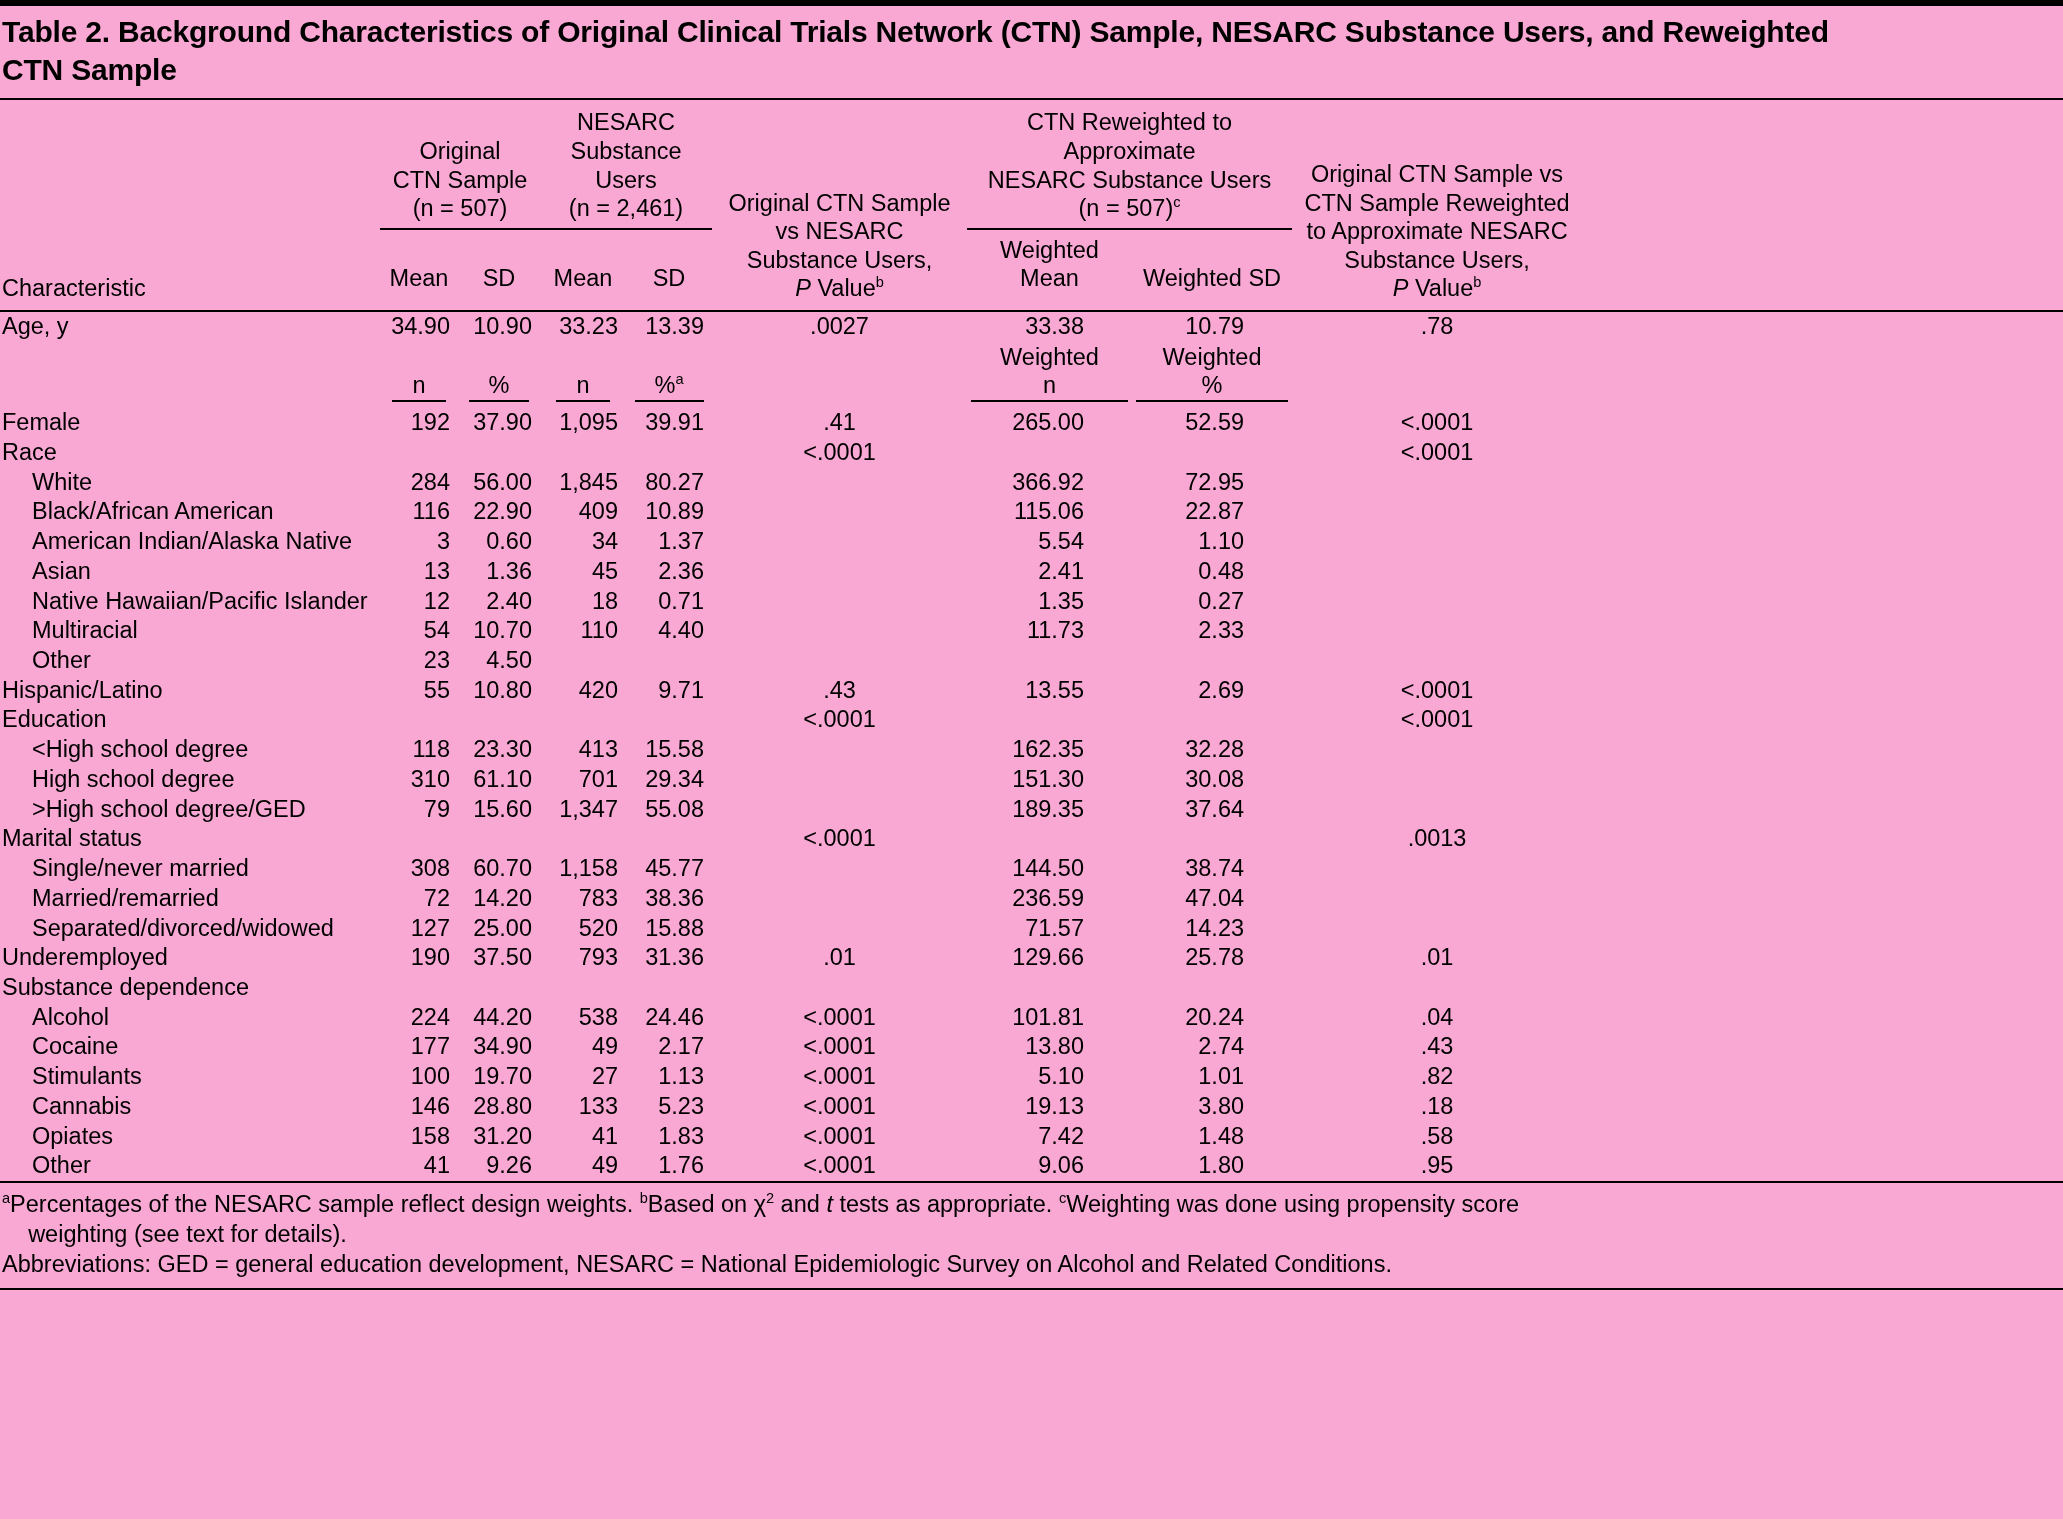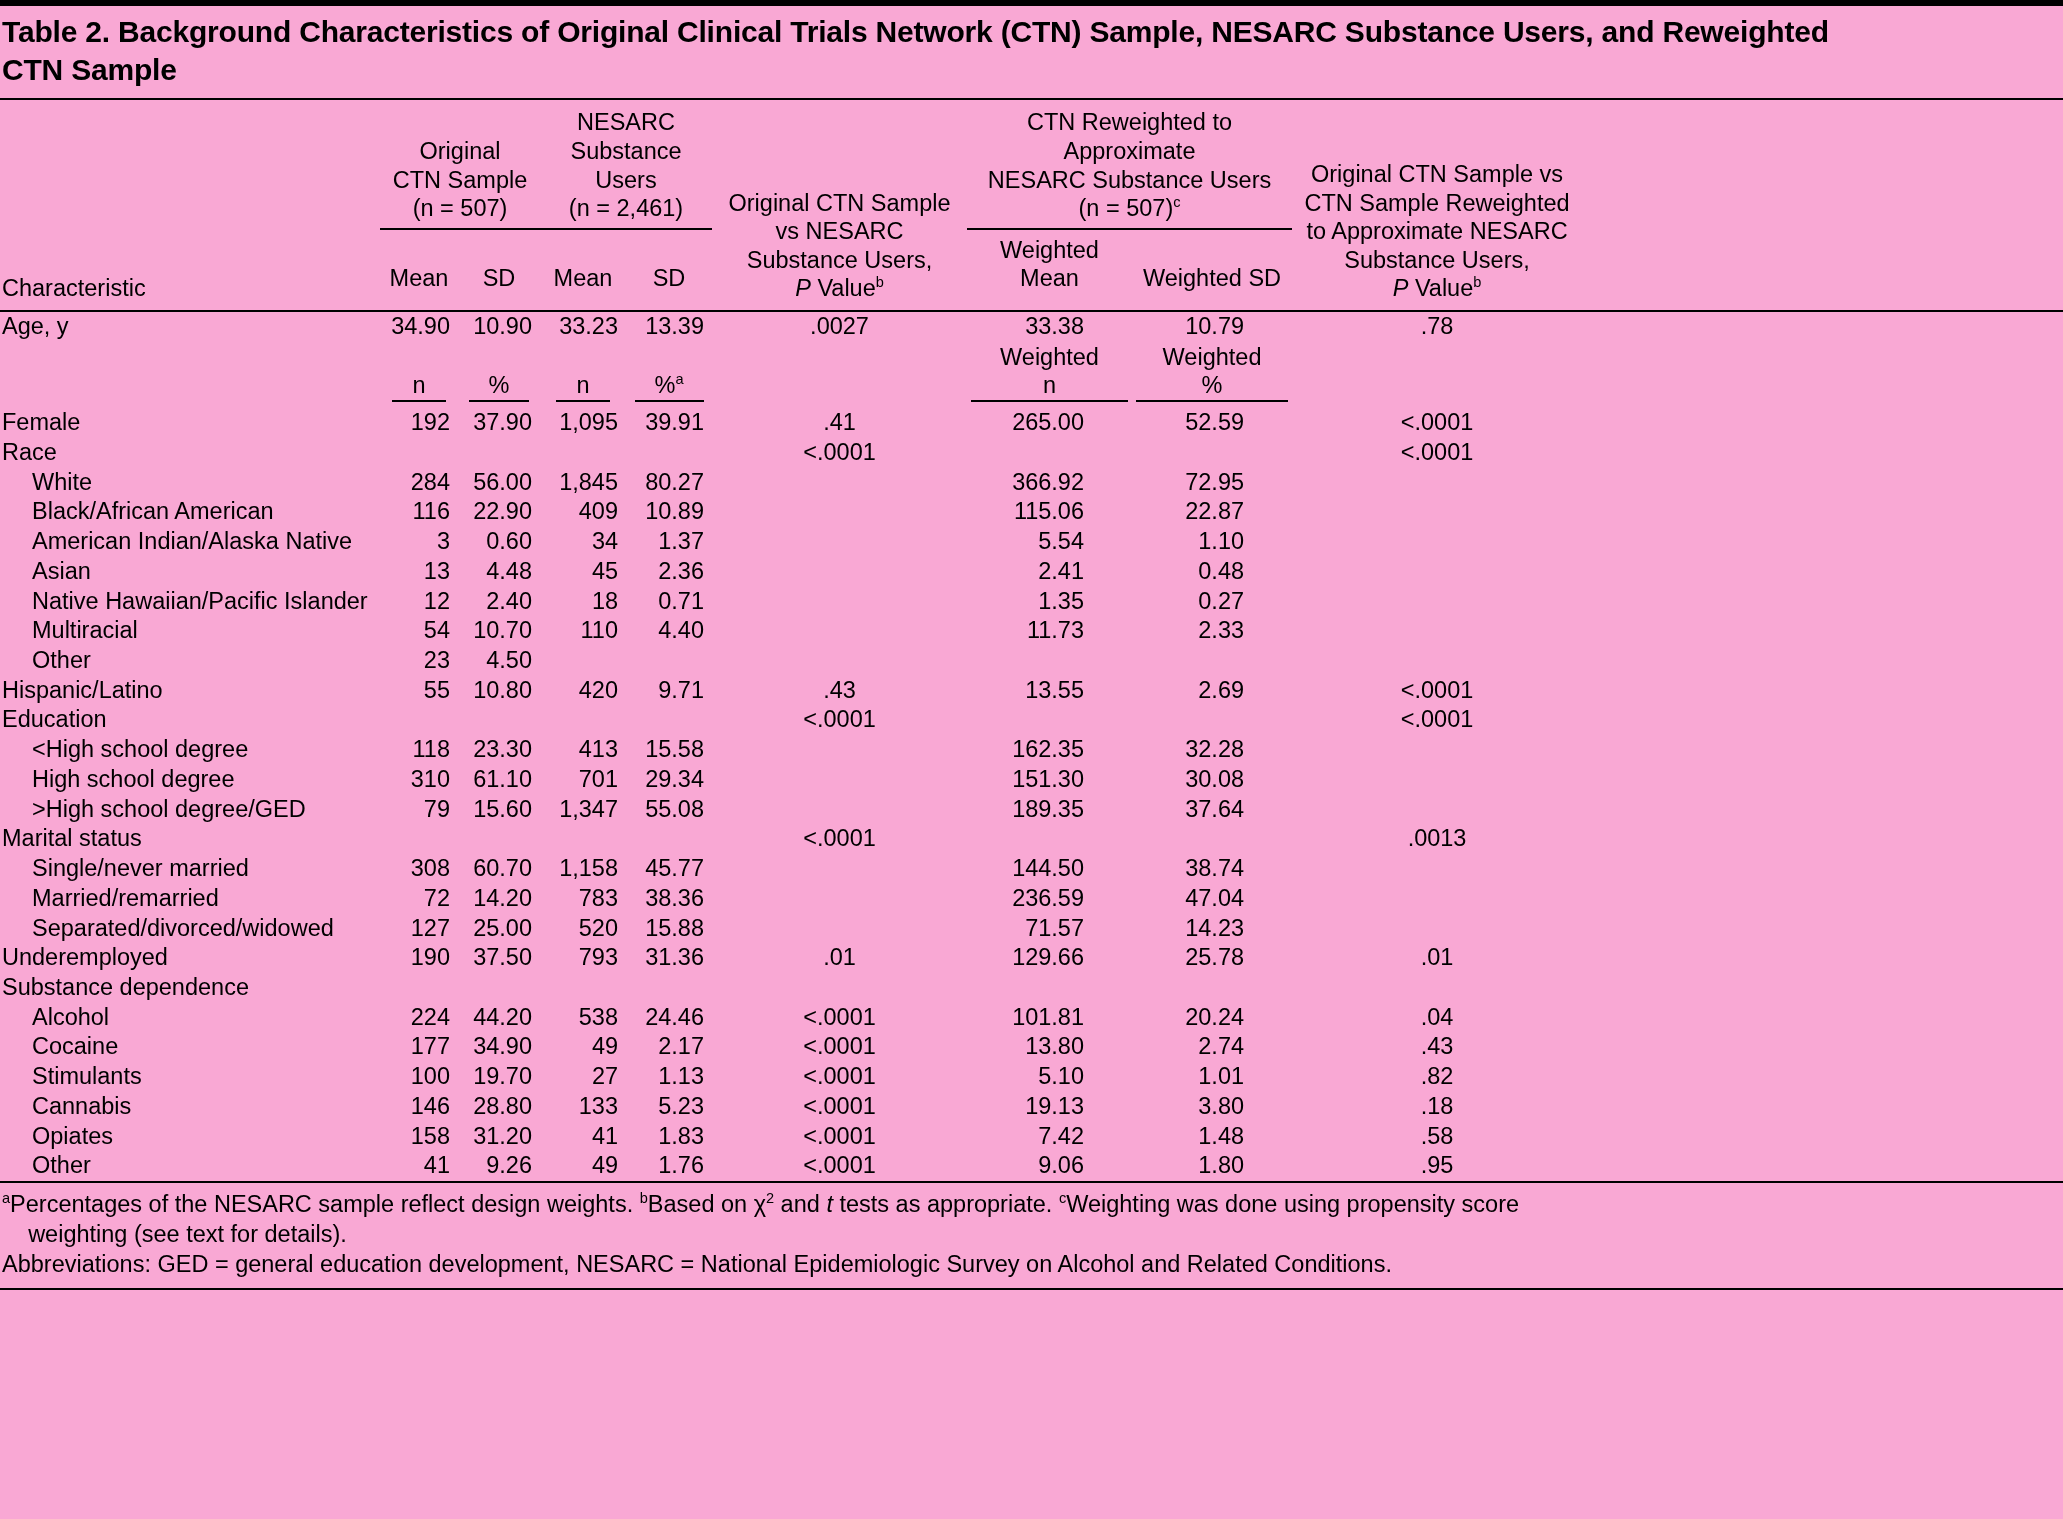--- a/index.html
+++ b/index.html
@@ -194,21 +194,21 @@
           <td class="num">1.37</td>
           <td class="pval"></td>
           <td class="wnum">5.54</td>
           <td class="wnum">1.10</td>
           <td class="pval"></td>
           <td></td>
         </tr>
         <tr>
           <td class="label indent">Asian</td>
           <td class="num">13</td>
-          <td class="num">4.48</td>
+          <td class="num">1.36</td>
           <td class="num">45</td>
           <td class="num">2.36</td>
           <td class="pval"></td>
           <td class="wnum">2.41</td>
           <td class="wnum">0.48</td>
           <td class="pval"></td>
           <td></td>
         </tr>
         <tr>
           <td class="label indent">Native Hawaiian/Pacific Islander</td>

